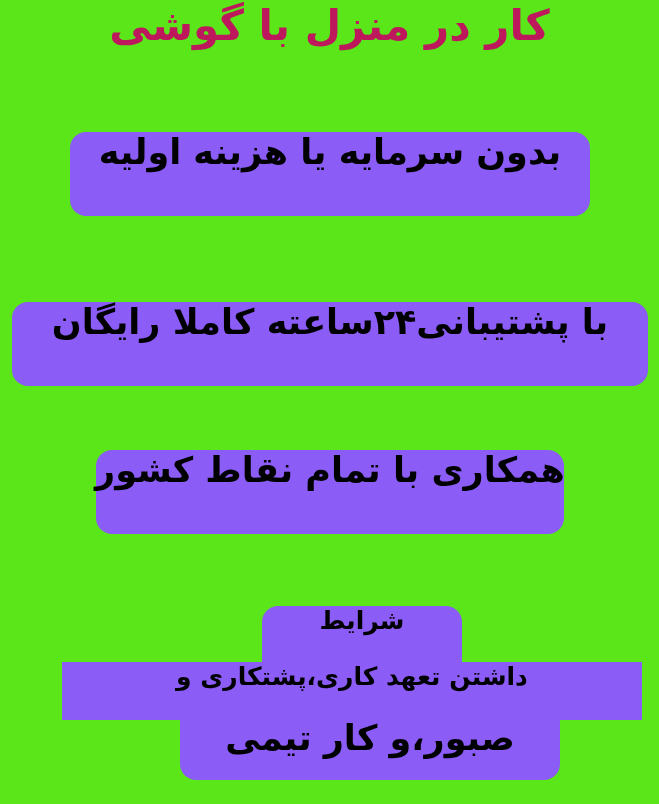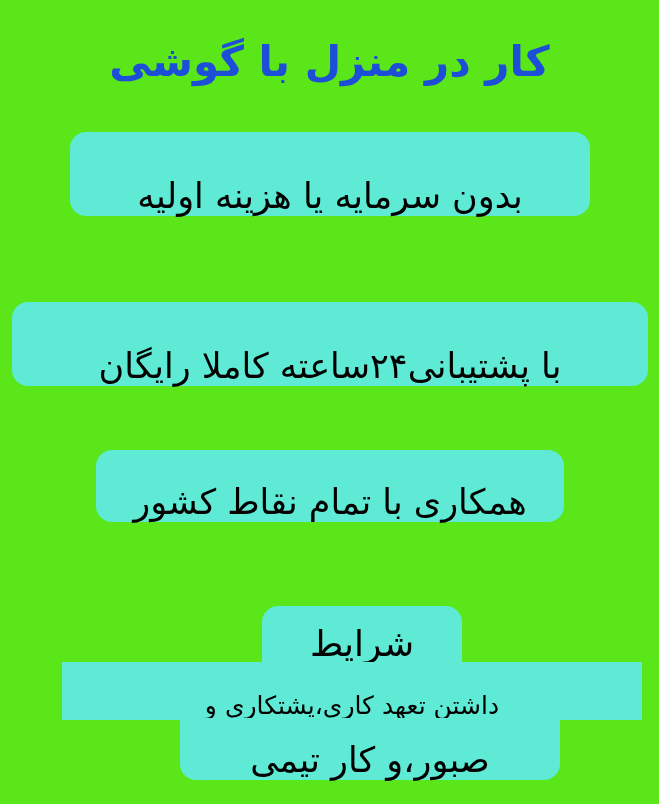--- a/index.html
+++ b/index.html
@@ -20,39 +20,38 @@
     height: 804px;
     background: #5ae619;
     box-sizing: border-box;
   }
   .headline {
     position: absolute;
     top: 2px;
     left: 0;
     right: 0;
     text-align: center;
-    color: #1d4ed8;
+    color: #be185d;
     font-size: 42px;
     font-weight: bold;
     line-height: 1.15;
     letter-spacing: -1px;
     direction: rtl;
-    margin-top: 36px;
   }
   .card {
     position: absolute;
-    background: #5eead4;
+    background: #8b5cf6;
     color: #000000;
     border-radius: 16px;
-    font-weight: normal;
+    font-weight: bold;
     text-align: center;
     direction: rtl;
     box-sizing: border-box;
     display: flex;
-    align-items: flex-end;
+    align-items: flex-start;
     justify-content: center;
   }
   .card-1 {
     top: 132px;
     left: 70px;
     width: 520px;
     height: 84px;
     font-size: 35px;
     padding: 0 14px;
   }
@@ -61,30 +60,30 @@
     left: 12px;
     width: 636px;
     height: 84px;
     font-size: 35px;
     padding: 0 15px;
   }
   .card-3 {
     top: 450px;
     left: 96px;
     width: 468px;
-    height: 72px;
+    height: 84px;
     font-size: 35px;
     padding: 0 14px;
   }
   .card-4 {
     top: 606px;
     left: 262px;
     width: 200px;
     height: 58px;
-    font-size: 36px;
+    font-size: 25px;
     border-radius: 16px 16px 0 0;
   }
   .card-5 {
     top: 662px;
     left: 62px;
     width: 580px;
     height: 58px;
     font-size: 25px;
     border-radius: 0;
     padding: 0 10px;

